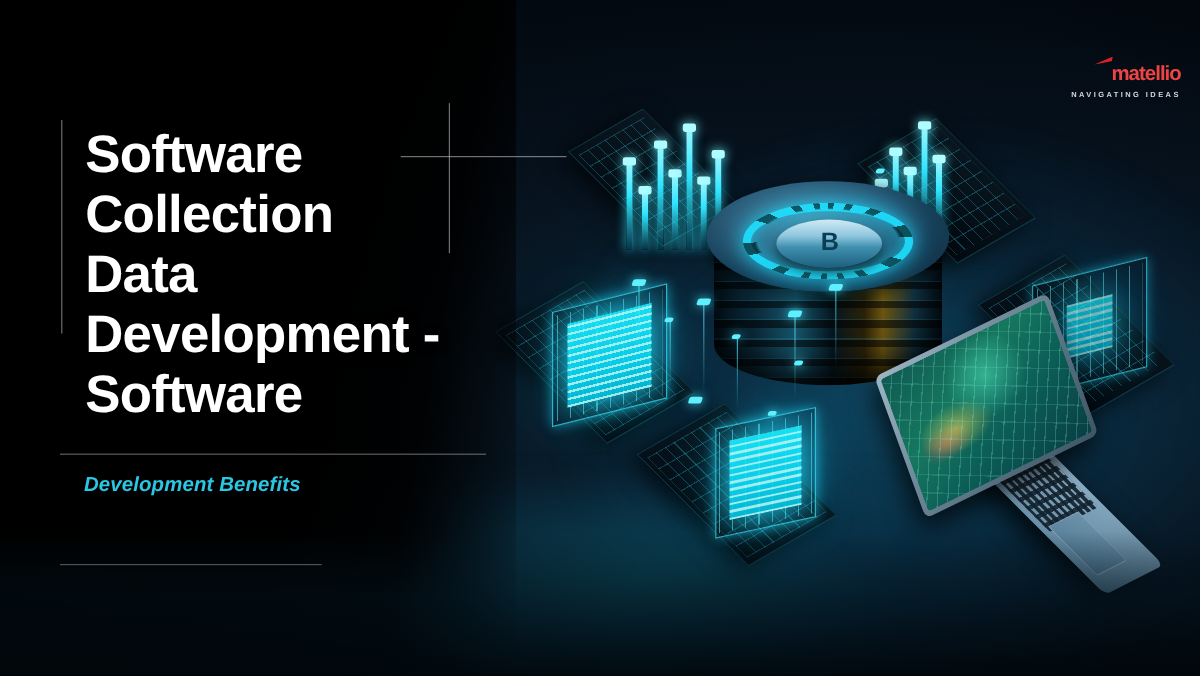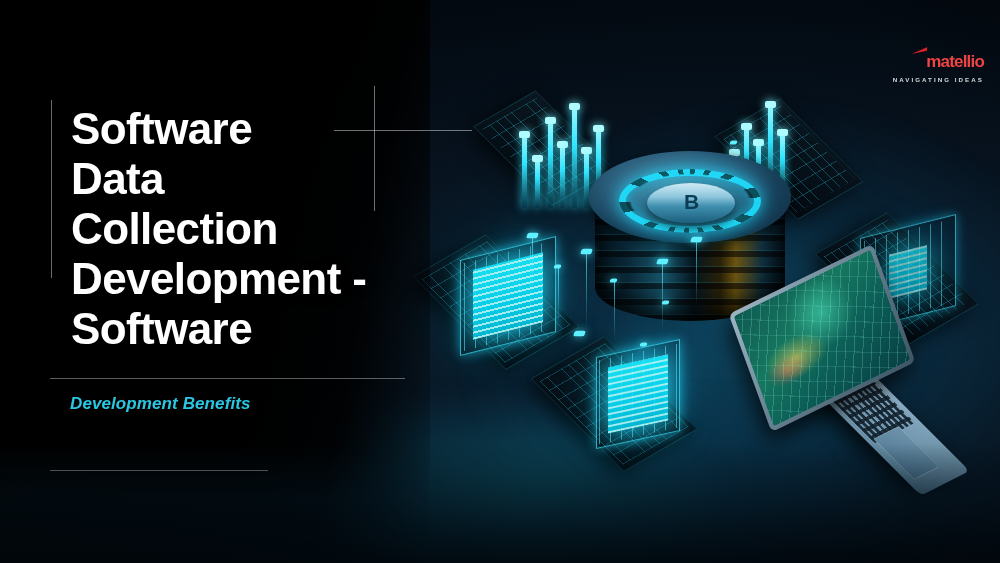--- a/index.html
+++ b/index.html
@@ -369,22 +369,22 @@
   <div class="bg-vignette"></div>
 
   <div class="vrule"></div>
   <div class="crosshair-v"></div>
   <div class="crosshair-h"></div>
   <div class="hr-top"></div>
   <div class="hr-bot"></div>
 
   <h1 id="title">
     <span class="tline">Software</span>
+    <span class="tline">Collection</span>
     <span class="tline">Data</span>
-    <span class="tline">Collection</span>
     <span class="tline">Development -</span>
     <span class="tline">Software</span>
   </h1>
 
   <div id="subtitle">
     <span class="sline">Development Benefits</span>
   </div>
 
   <div id="logo">
     <span class="logo-word">matellio</span>

